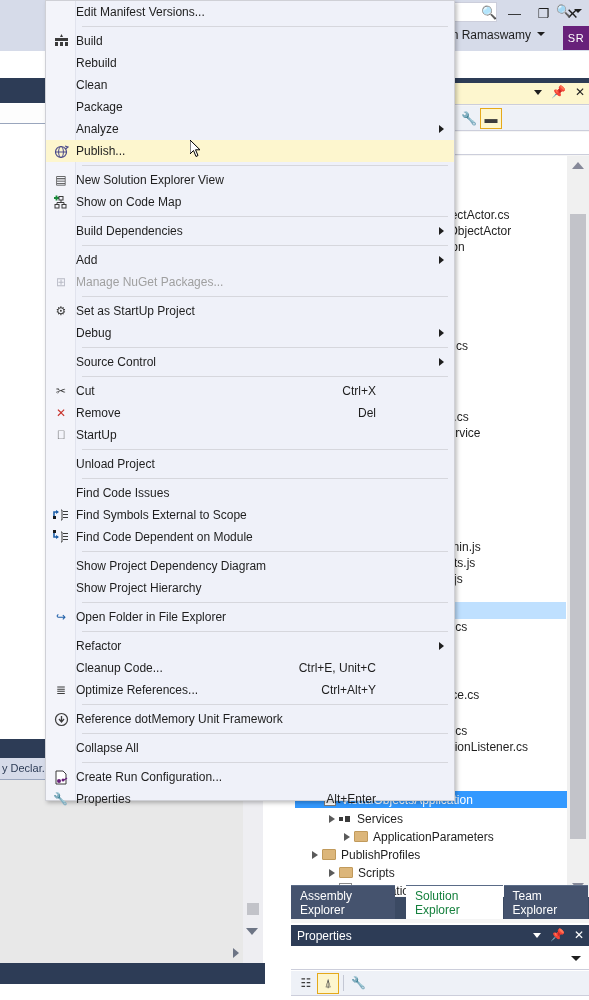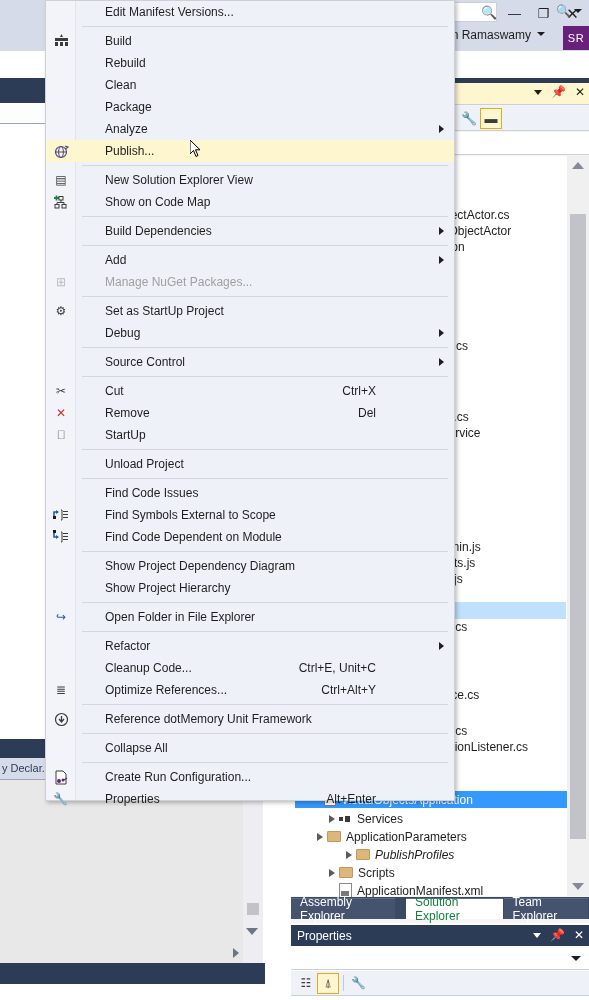--- a/index.html
+++ b/index.html
@@ -196,21 +196,21 @@
   .se-vscroll .thumb {
     position: absolute; left: 3px; top: 58px; width: 16px; height: 625px; background: #c2c3c9;
   }
 
   
   .se-tabs {
     position: absolute; left: 291px; top: 897px; width: 298px; height: 22px;
     background: #3b4a63; display: flex; align-items: flex-end;
   }
   .se-tab {
-    height: 21px; padding: 0 9px; display: flex; align-items: center;
+    height: 34px; padding: 0 9px; display: flex; align-items: center;
     font-size: 12px; color: #ffffff; background: #45536e; margin-right: 1px;
     border-top: 1px solid #5a6b87;
   }
   .se-tab.active { background: #ffffff; color: #15803d; margin-left: 10px; }
 
   
   .props-title {
     position: absolute; left: 291px; top: 925px; width: 298px; height: 21px;
     background: #2d3c56; color: #ffffff; font-size: 12px;
     display: flex; align-items: center; padding-left: 6px;
@@ -241,21 +241,21 @@
     position: absolute; left: 45px; top: 0px; width: 410px; height: 801px;
     background: #eff1f9; border: 1px solid #cfd0d6;
     box-shadow: 2px 2px 4px rgba(0,0,0,.25);
   }
   .ctx-gutter {
     position: absolute; left: 0; top: 0; width: 30px; height: 100%;
     background: #f3f4fa; border-right: 1px solid #e1e3ed;
   }
   .ctx-item {
     position: relative; height: 22px; display: flex; align-items: center;
-    font-size: 12px; color: #1e1e1e; padding-left: 59px; cursor: default;
+    font-size: 12px; color: #1e1e1e; padding-left: 30px; cursor: default;
   }
   .ctx-item.hl { background: #fdf6ce; }
   .ctx-item.disabled { color: #a0a0a0; }
   .ctx-sep { height: 1px; margin: 3px 6px 3px 36px; background: #d6d7dd; }
   .ctx-ico {
     position: absolute; left: 6px; top: 3px; width: 18px; height: 16px;
     display: flex; align-items: center; justify-content: center;
     font-size: 12px; line-height: 1;
   }
   .ctx-shortcut {
@@ -416,26 +416,26 @@
         <span class="tree-label">VisualObjectsApplication</span>
       </div>
       <div class="tree-row" style="position: absolute; left: 295px; top: 810px; width: 265px; padding-left: 34px;">
         <span class="tw-arrow"></span>
         <span class="ico-refs">
           <i></i>
           <i class="b"></i>
         </span>
         <span class="tree-label">Services</span>
       </div>
-      <div class="tree-row" style="position: absolute; left: 283px; top: 828px; width: 265px; padding-left: 34px;">
+      <div class="tree-row" style="position: absolute; left: 310px; top: 828px; width: 265px; padding-left: 34px;">
         <span class="tw-arrow"></span>
         <span class="ico-folder"></span>
         <span class="tree-label">ApplicationParameters</span>
       </div>
-      <div class="tree-row" style="position: absolute; left: 312px; top: 846px; width: 265px; padding-left: 34px; font-style: italic;">
+      <div class="tree-row" style="position: absolute; left: 278px; top: 846px; width: 265px; padding-left: 34px;">
         <span class="tw-arrow"></span>
         <span class="ico-folder"></span>
         <span class="tree-label">PublishProfiles</span>
       </div>
       <div class="tree-row" style="position: absolute; left: 295px; top: 864px; width: 265px; padding-left: 34px;">
         <span class="tw-arrow"></span>
         <span class="ico-folder"></span>
         <span class="tree-label">Scripts</span>
       </div>
       <div class="tree-row" style="position: absolute; left: 295px; top: 882px; width: 265px; padding-left: 34px;">

